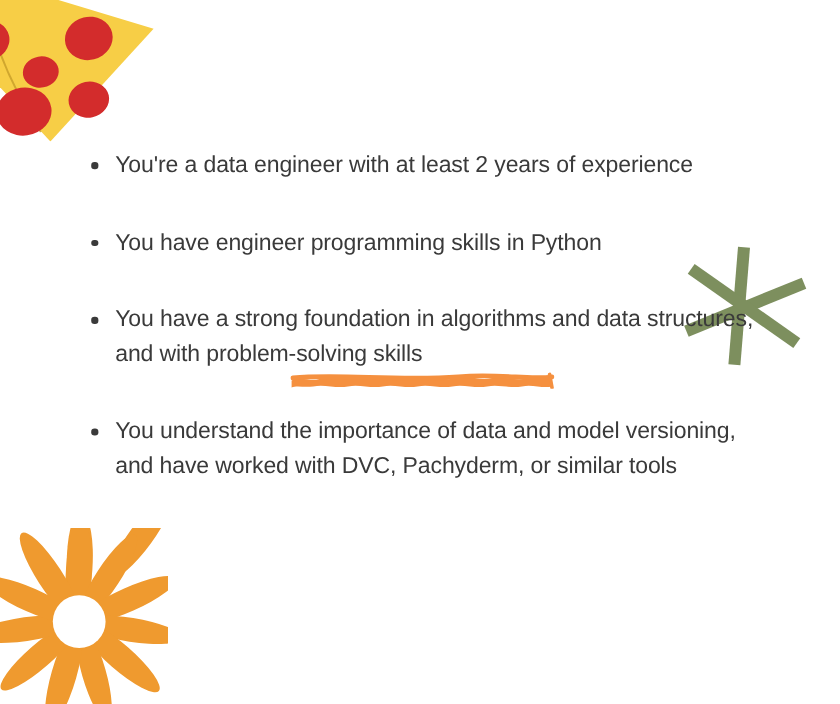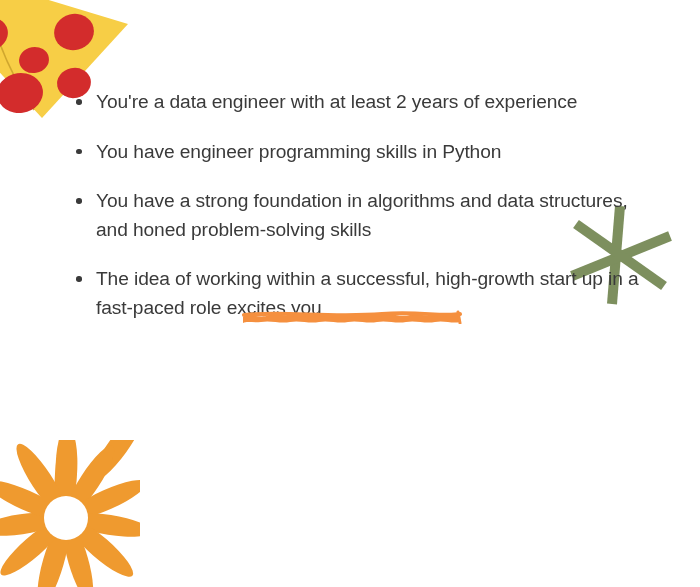--- a/index.html
+++ b/index.html
@@ -82,20 +82,21 @@
     left: 6px;
     top: 11px;
     width: 5.5px;
     height: 5.5px;
     background: #3a3a3a;
     border-radius: 50%;
   }
 
   .bullet-text {
     display: block;
+    margin-top: 36px;
   }
 
   
   #highlight-underline {
     position: absolute;
     left: 242px;
     top: 306px;
     width: 220px;
     height: 18px;
     pointer-events: none;
@@ -162,25 +163,25 @@
     <li class="bullet-item">
       <span class="bullet-marker"></span>
       <span class="bullet-text">You're a data engineer with at least 2 years of experience</span>
     </li>
     <li class="bullet-item">
       <span class="bullet-marker"></span>
       <span class="bullet-text">You have engineer programming skills in Python</span>
     </li>
     <li class="bullet-item">
       <span class="bullet-marker"></span>
-      <span class="bullet-text">You have a strong foundation in algorithms and data structures, and honed problem-solving skills</span>
-    </li>
-    <li class="bullet-item">
-      <span class="bullet-marker"></span>
-      <span class="bullet-text">The idea of working within a successful, high-growth start up in a fast-paced role excites you</span>
+      <span class="bullet-text">You have a strong foundation in algorithms and data structures, and with problem-solving skills</span>
+    </li>
+    <li class="bullet-item">
+      <span class="bullet-marker"></span>
+      <span class="bullet-text">You understand the importance of data and model versioning, and have worked with DVC, Pachyderm, or similar tools</span>
     </li>
   </ul>
 
   <div id="highlight-underline">
     <svg viewBox="0 0 220 18" width="220" height="18" preserveAspectRatio="none" aria-hidden="true">
       <path d="M 1 11
                C 10 7, 18 13, 27 9
                C 36 6, 44 12, 54 9
                C 63 7, 72 12, 82 9
                C 92 7, 100 12, 110 9

